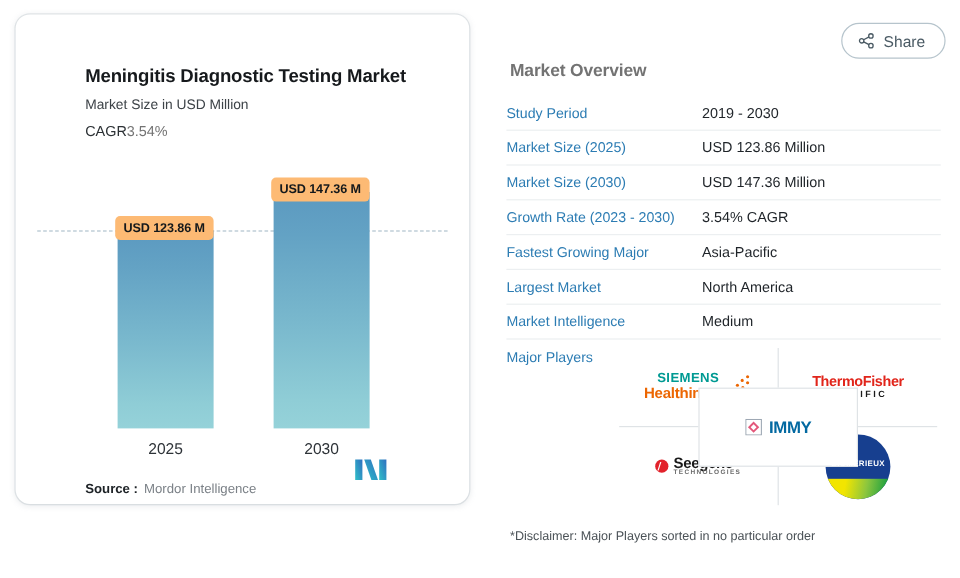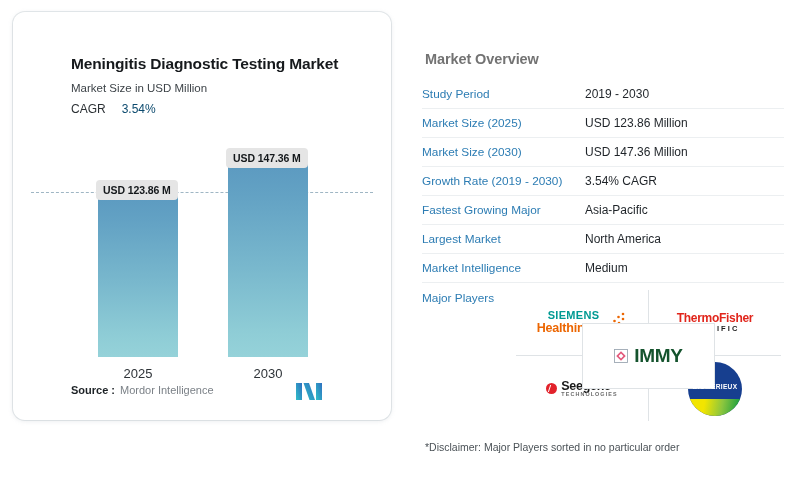--- a/index.html
+++ b/index.html
@@ -25,21 +25,21 @@
     letter-spacing: -0.15px; white-space: nowrap;
   }
   .chart-sub {
     position: absolute; left: 58px; top: 70px;
     font-size: 11.5px; color: #3d4348; white-space: nowrap; text-align: center;
   }
   .cagr-row {
     position: absolute; left: 58px; top: 90px;
     font-size: 12px; color: #2b3034; white-space: nowrap;
   }
-  .cagr-val { color: #0c4a6e; margin-left: 16px; }
+  .cagr-val { color: #737373; margin-left: 0; }
 
   
   .plot { position: absolute; left: 0; top: 0; width: 378px; height: 408px; }
 
   .refline {
     position: absolute; left: 18px; top: 180px; width: 342px; height: 0;
     border-top: 1px dashed #9fb6c4;
   }
 
   .bar {
@@ -51,30 +51,30 @@
 
   .bar-label {
     position: absolute; bottom: 39px; width: 80px; text-align: center;
     font-size: 13px; color: #2e3338;
   }
   .lbl-2025 { left: 85px; }
   .lbl-2030 { left: 215px; }
 
   .badge {
     position: absolute;
-    background: #e5e5e5; border-radius: 4px;
+    background: #fdba74; border-radius: 4px;
     padding: 4px 7px 4px 7px;
     font-size: 10.5px; font-weight: 700; color: #14181b;
     white-space: nowrap; letter-spacing: -0.1px;
   }
   .badge-2025 { left: 83px; top: 168px; }
   .badge-2030 { left: 213px; top: 136px; }
 
   .source {
-    position: absolute; left: 58px; bottom: 24px;
+    position: absolute; left: 58px; bottom: 6px;
     font-size: 11px; color: #5e646a; white-space: nowrap;
   }
   .source b { color: #1d2226; font-weight: 700; }
   .source .src-val { color: #7b8187; margin-left: 5px; }
 
   .mordor-mark { position: absolute; left: 281px; bottom: 18px; width: 30px; height: 22px; }
 
   
   .right { position: absolute; left: 412px; top: 0; width: 388px; height: 482px; }
 
@@ -149,21 +149,21 @@
     content: ""; position: absolute; left: 3px; top: 2px;
     width: 5px; height: 7px; border-left: 1.6px solid #fff; transform: skewX(-18deg);
   }
   .seegene .stxt { line-height: 1.0; }
   .seegene .s1 { font-size: 12.5px; font-weight: 700; color: #1a1a1a; letter-spacing: -0.3px; }
   .seegene .s2 { font-size: 5.4px; font-weight: 700; color: #6a6a6a; letter-spacing: 1.1px; }
 
   
   .immy { display: flex; align-items: center; gap: 6px; }
   .immy .imark { width: 14px; height: 14px; flex: none; }
-  .immy .itxt { font-size: 19px; font-weight: 700; color: #14532d; letter-spacing: -0.3px; }
+  .immy .itxt { font-size: 14px; font-weight: 700; color: #0369a1; letter-spacing: -0.3px; }
 
   
   .biom {
     width: 54px; height: 54px; border-radius: 50%;
     background: #173f8f; position: relative; overflow: hidden;
     display: flex; align-items: center; justify-content: center;
   }
   .biom .arc {
     position: absolute; left: 0; bottom: 0; width: 54px; height: 17px;
     background: linear-gradient(100deg, #f2e500 0%, #f2e500 30%, #8cc63e 62%, #009640 100%);
@@ -219,38 +219,48 @@
         </linearGradient>
       </defs>
       <path d="M2 20 L2 3 L8 3 L8 20 Z" fill="url(#mg)"></path>
       <path d="M9.5 3 L15 3 L21 20 L15.5 20 Z" fill="url(#mg)"></path>
       <path d="M22 3 L28 3 L28 20 L22 20 Z" fill="url(#mg)"></path>
     </svg>
   </div>
 
   <div class="right">
 
+    <div class="share-btn">
+      <svg width="14" height="14" viewBox="0 0 16 16">
+        <circle cx="12.3" cy="3.4" r="2.1" fill="none" stroke="#4a5a64" stroke-width="1.25"></circle>
+        <circle cx="12.3" cy="12.6" r="2.1" fill="none" stroke="#4a5a64" stroke-width="1.25"></circle>
+        <circle cx="3.5" cy="8" r="2.1" fill="none" stroke="#4a5a64" stroke-width="1.25"></circle>
+        <line x1="5.4" y1="7" x2="10.5" y2="4.3" stroke="#4a5a64" stroke-width="1.25"></line>
+        <line x1="5.4" y1="9" x2="10.5" y2="11.7" stroke="#4a5a64" stroke-width="1.25"></line>
+      </svg>
+      <span>Share</span>
+    </div>
 
     <div class="overview-title">Market Overview</div>
 
     <div class="table">
       <div class="trow">
         <div class="k">Study Period</div>
         <div class="v">2019 - 2030</div>
       </div>
       <div class="trow">
         <div class="k">Market Size (2025)</div>
         <div class="v">USD 123.86 Million</div>
       </div>
       <div class="trow">
         <div class="k">Market Size (2030)</div>
         <div class="v">USD 147.36 Million</div>
       </div>
       <div class="trow">
-        <div class="k">Growth Rate (2019 - 2030)</div>
+        <div class="k">Growth Rate (2023 - 2030)</div>
         <div class="v">3.54% CAGR</div>
       </div>
       <div class="trow">
         <div class="k">Fastest Growing Major</div>
         <div class="v">Asia-Pacific</div>
       </div>
       <div class="trow">
         <div class="k">Largest Market</div>
         <div class="v">North America</div>
       </div>

